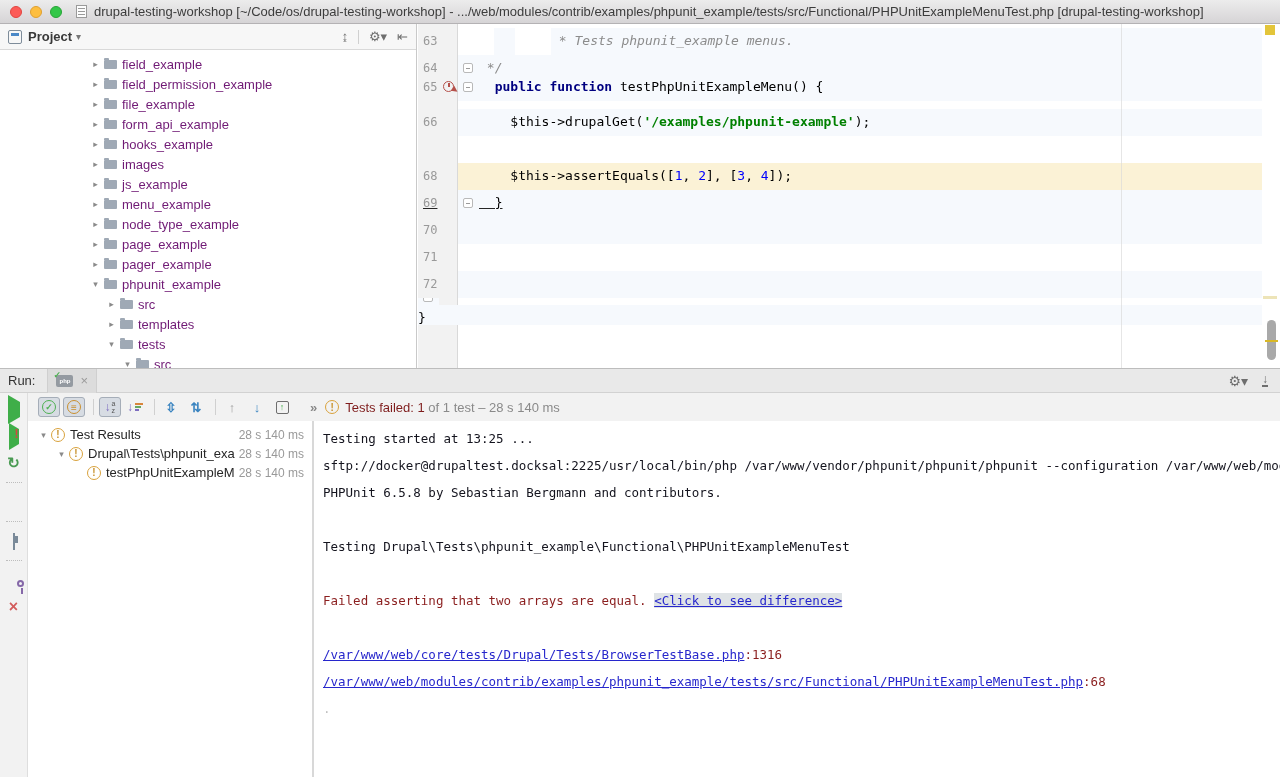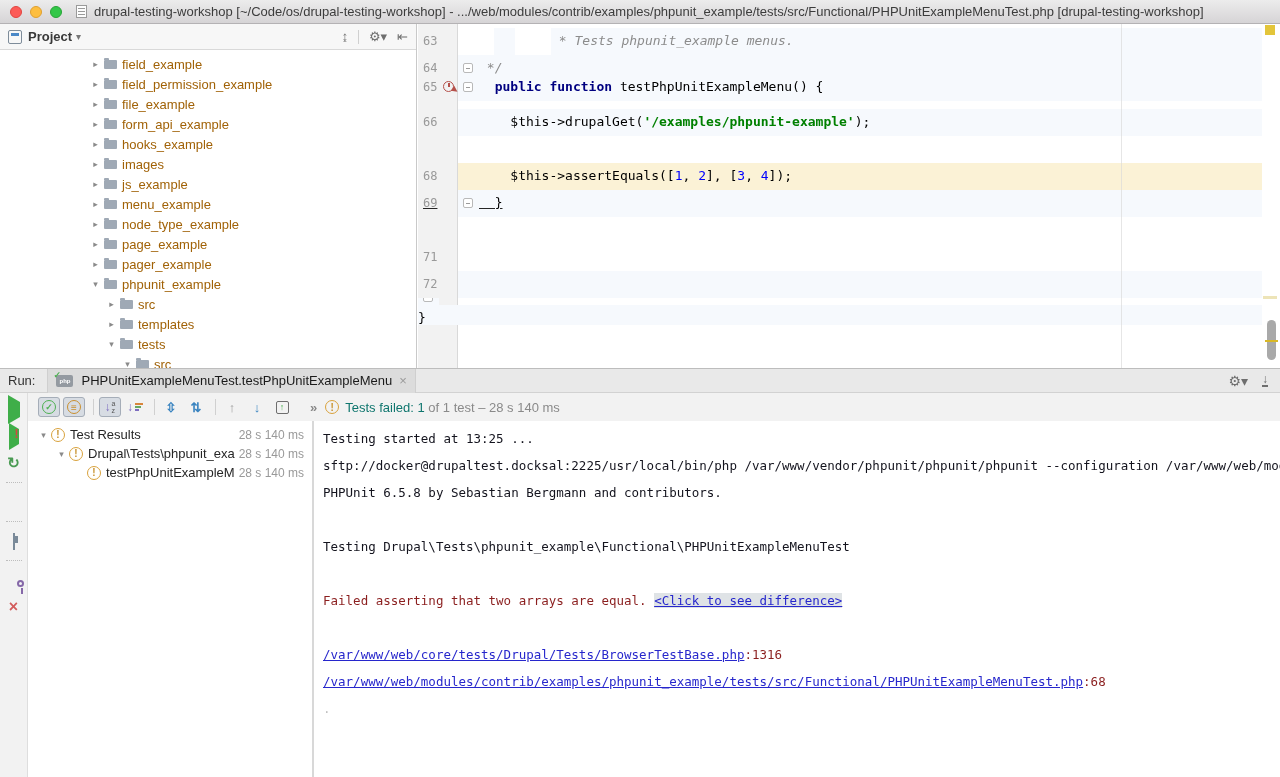--- a/index.html
+++ b/index.html
@@ -30,21 +30,21 @@
   .project-title { margin-left:6px; font-weight:bold; color:#393939; }
   .hdr-chev { color:#777; font-size:10px; margin-left:4px; }
   .ph-right { margin-left:auto; display:flex; align-items:center; gap:10px; color:#6e6e6e; }
   .ph-right .g { font-size:13px; line-height:13px; }
   .ph-sep { width:1px; height:14px; background:#d0d0d0; }
   .project-tree { padding-top:4px; }
   .p-row { height:20px; display:flex; align-items:center; white-space:nowrap; }
   .twisty { width:11px; font-size:9px; color:#8a8a8a; text-align:center; flex:0 0 11px; }
   .fldr { width:13px; height:9px; background:#9fa9b5; border-radius:1px; position:relative; margin:0 5px 0 3px; flex:0 0 13px; }
   .fldr::before { content:""; position:absolute; left:0; top:-2px; width:5px; height:2px; background:#9fa9b5; border-radius:1px 1px 0 0; }
-  .p-lbl { color:#a16207;text-align:right; }
+  .p-lbl { color:#701a75;text-align:right; }
 
   
   .editor { position:absolute; left:418px; top:24px; width:862px; height:344px; background:#fff; overflow:hidden; }
   .gutter-bg { position:absolute; left:0; top:0; bottom:0; width:40px; background:#f2f2f2; border-right:1px solid #d9d9d9; }
   .code-line { position:absolute; left:0; right:18px; height:27px; display:flex; font-family:"DejaVu Sans Mono", monospace; }
   .code-line .ln { width:40px; flex:0 0 40px; background:#f2f2f2; border-right:1px solid #d9d9d9;
     color:#999; font-size:12px; text-align:left; padding:6px 0 0 5px; position:relative; }
   .code-line .fold { width:21px; flex:0 0 21px; background:#f6f9fd; position:relative; }
   .code-line .code { flex:1; background:#f6f9fd; white-space:pre; font-size:13px; padding-top:5px; color:#000; }
   .code-line.current .fold, .code-line.current .code { background:#fbf2d6; }
@@ -117,21 +117,21 @@
   .dur-bars i:nth-child(1){ width:8px; background:#d9863c; }
   .dur-bars i:nth-child(2){ width:6px; background:#67a860; }
   .dur-bars i:nth-child(3){ width:4px; background:#7d6cc0; }
   .blue-g { color:#3a84c0; font-weight:bold; font-size:13px; }
   .gray-g { color:#9a9a9a; font-weight:bold; font-size:13px; }
   .box-exp { width:13px; height:13px; border:1.5px solid #6e6e6e; display:flex; align-items:center; justify-content:center;
     font-size:9px; font-weight:bold; color:#4db051; border-radius:2px; }
   .more-g { color:#888; font-weight:bold; margin:0 8px 0 14px; }
   .warnc { width:14px; height:14px; border:1.5px solid #d9a23c; border-radius:50%; color:#c9932f;
     font-size:10px; font-weight:bold; display:flex; align-items:center; justify-content:center; flex:0 0 14px; }
-  .status-failed { color:#0f766e; margin-left:6px; white-space:pre; }
+  .status-failed { color:#7f1d1d; margin-left:6px; white-space:pre; }
   .status-rest { color:#8a8a8a; white-space:pre; }
 
   .content-row { flex:1; display:flex; overflow:hidden; }
   .test-tree { width:284px; flex:0 0 284px; background:#fff; padding-top:4px; overflow:hidden; }
   .t-row { height:19px; display:flex; align-items:center; white-space:nowrap; overflow:hidden; }
   .t-lbl { overflow:hidden; text-overflow:clip; flex:1; color:#262626; }
   .t-time { color:#999; font-size:12px; padding:0 8px 0 4px; flex:0 0 auto; }
   .splitter-v { width:2px; background:#d8d8d8; flex:0 0 2px; }
   .console { flex:1; background:#fff; padding:4px 0 0 9px; overflow:hidden; font-family:"DejaVu Sans Mono", monospace; font-size:12.5px; }
   .c-line { height:27px; line-height:27px; white-space:pre; overflow:hidden; }
@@ -287,40 +287,44 @@
         <span class="fold"></span>
         <span class="code"><span class="tk-plain">    $this-&gt;assertEquals([</span><span class="tk-num">1</span><span class="tk-plain">, </span><span class="tk-num">2</span><span class="tk-plain">], [</span><span class="tk-num">3</span><span class="tk-plain">, </span><span class="tk-num">4</span><span class="tk-plain">]);</span></span>
       </div>
       <div class="code-line" style="top: 166px; text-decoration: underline;">
         <span class="ln">69</span>
         <span class="fold">
           <span class="foldm"></span>
         </span>
         <span class="code"><span class="tk-plain">  }</span></span>
       </div>
+      <div class="code-line" style="top: 193px;">
+        <span class="ln">70</span>
+        <span class="fold"></span>
+        <span class="code"></span>
+      </div>
       <div class="code-line" style="top: 220px; flex-direction: column;">
         <span class="ln">71</span>
         <span class="fold">
           <span class="foldm"></span>
         </span>
         <span class="code"><span class="tk-plain">}</span></span>
       </div>
       <div class="code-line" style="top: 247px;">
         <span class="ln">72</span>
         <span class="fold"></span>
         <span class="code"></span>
       </div>
     </div>
 
   <div class="run-panel">
     <div class="run-tabrow">
       <span class="run-label">Run:</span>
       <span class="run-tab">
         <span class="phpbox">php<span class="phpcheck">✓</span></span>
-        <span class="tab-title">PHPUnitExampleMenuTest.testPhpUnitExampleMenu</span>
         <span class="tab-close">×</span>
       </span>
       <span class="tabrow-right">
         <span class="gearg">⚙▾</span>
         <span class="hideb">↓</span>
       </span>
     </div>
     <div class="run-body">
       <div class="vstrip" id="vstrip">
           <span class="vs-btn">

